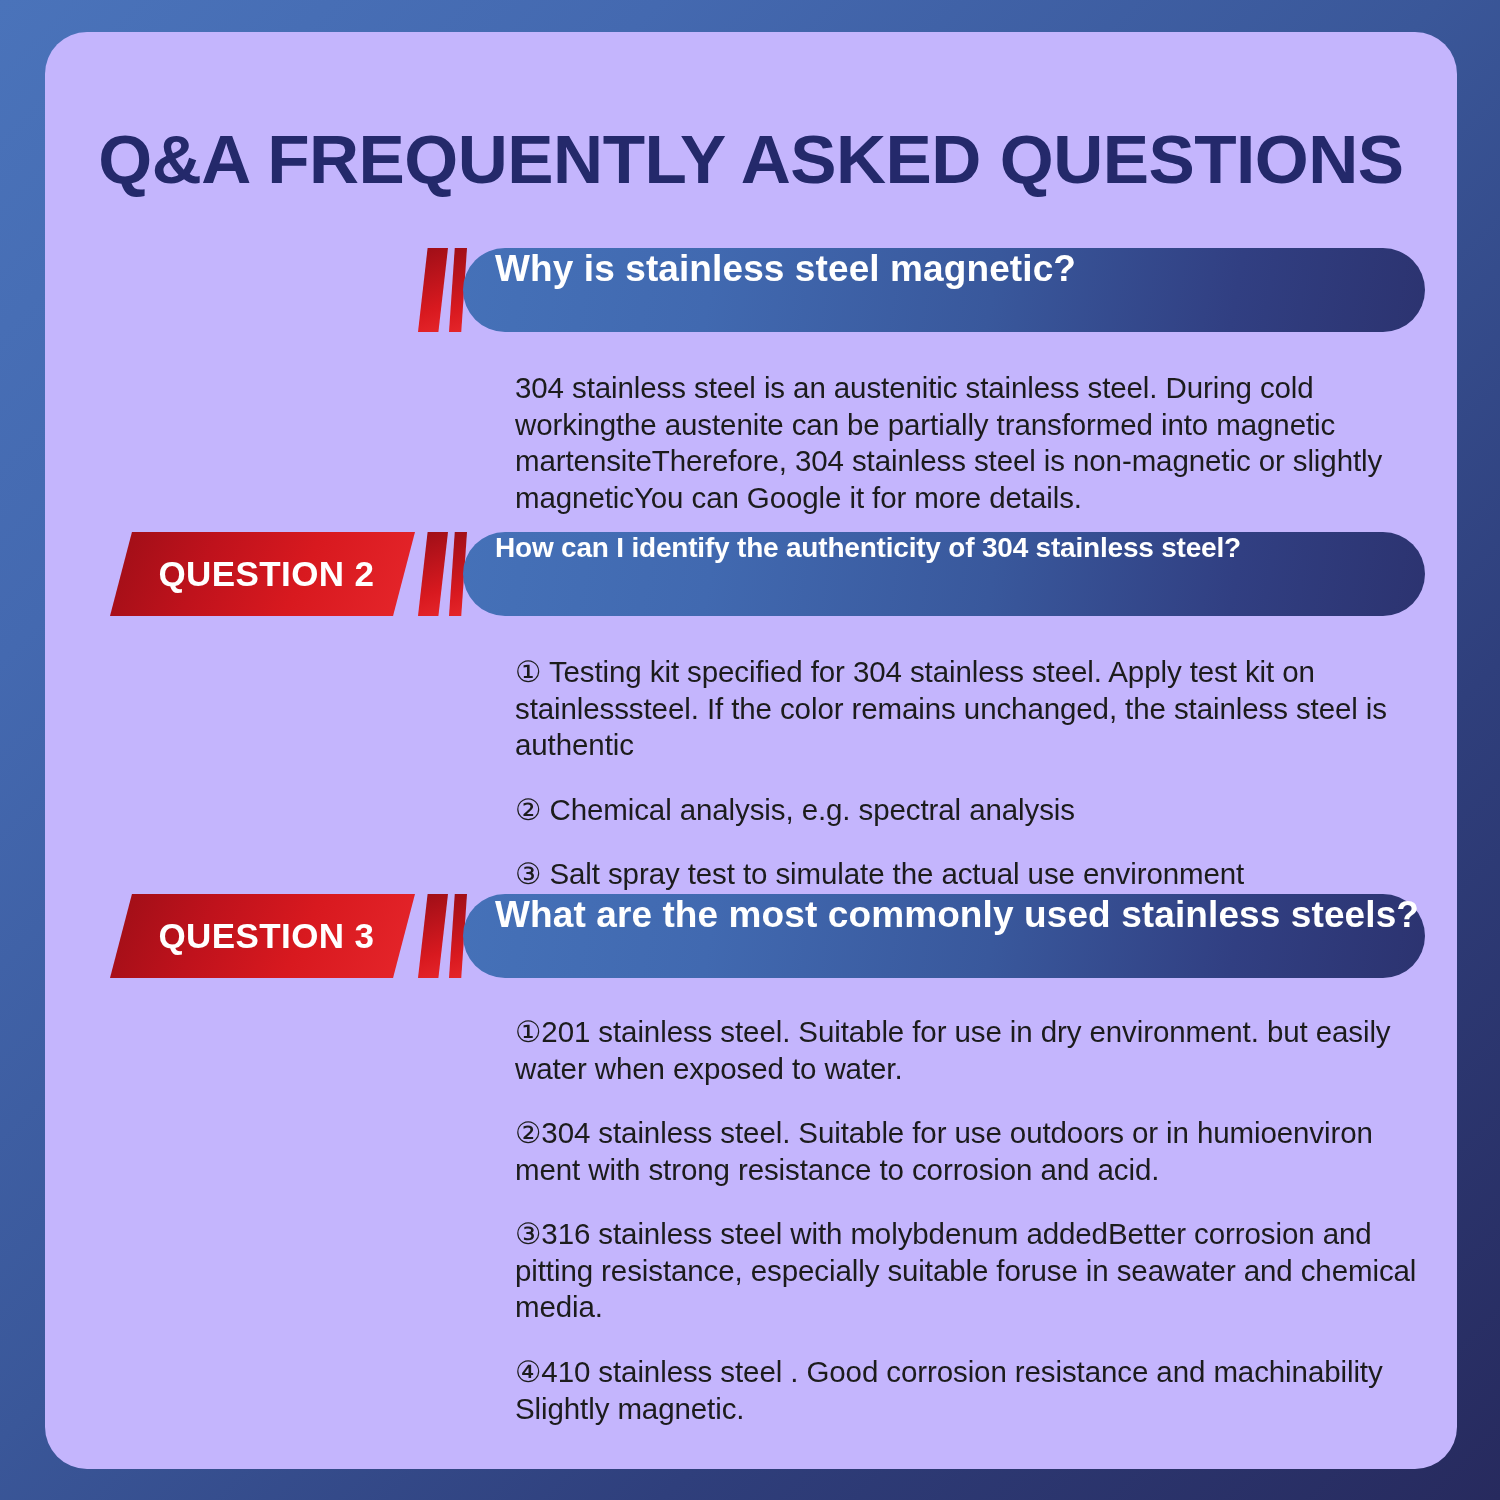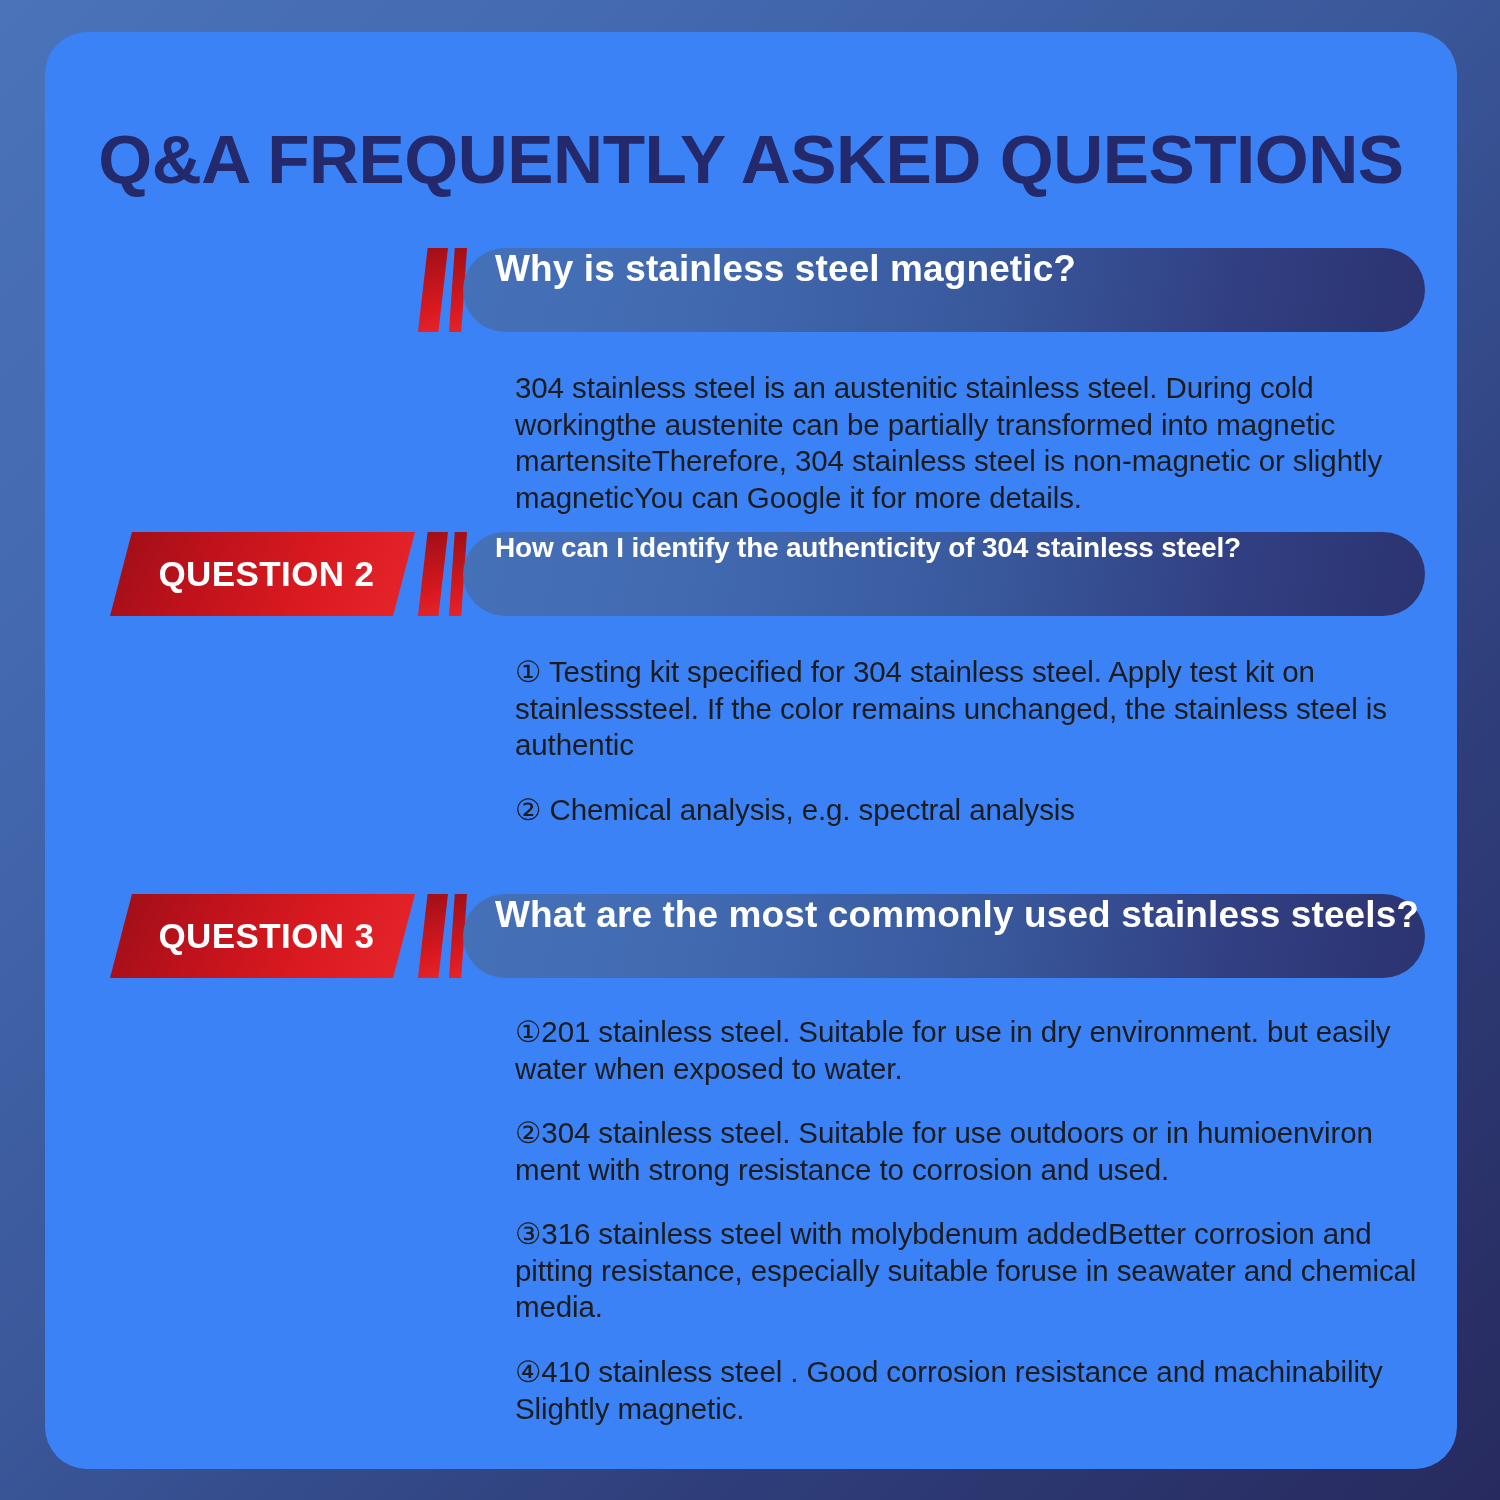--- a/index.html
+++ b/index.html
@@ -20,21 +20,21 @@
     width: 1500px;
     height: 1500px;
   }
 
   .card {
     position: absolute;
     left: 45px;
     top: 32px;
     width: 1412px;
     height: 1437px;
-    background: #3b82f6;
+    background: #c4b5fd;
     border-radius: 42px;
   }
 
   .title {
     position: absolute;
     left: 0;
     top: 88px;
     width: 1412px;
     text-align: center;
     font-family: "Liberation Sans Narrow", "Liberation Sans", sans-serif;
@@ -160,36 +160,37 @@
         </div>
         <div class="slash s1"></div>
         <div class="slash s2"></div>
         <div class="pill">
           <span class="pill-label tight">How can I identify the authenticity of 304 stainless steel?</span>
         </div>
       </div>
       <div class="answers" style="top:122px;">
         <p class="para">① Testing kit specified for 304 stainless steel. Apply test kit on stainlesssteel. If the color remains unchanged, the stainless steel is authentic</p>
         <p class="para">② Chemical analysis, e.g. spectral analysis</p>
+        <p class="para">③ Salt spray test to simulate the actual use environment</p>
       </div>
     </div>
 
     <div class="qblock" style="top:862px;">
       <div class="qhead">
         <div class="badge">
           <span class="badge-label">QUESTION 3</span>
         </div>
         <div class="slash s1"></div>
         <div class="slash s2"></div>
         <div class="pill">
           <span class="pill-label">What are the most commonly used stainless steels?</span>
         </div>
       </div>
       <div class="answers" style="top:120px;">
         <p class="para">①201 stainless steel. Suitable for use in dry environment. but easily water when exposed to water.</p>
-        <p class="para wide">②304 stainless steel. Suitable for use outdoors or in humioenviron ment  with strong resistance to corrosion and used.</p>
+        <p class="para wide">②304 stainless steel. Suitable for use outdoors or in humioenviron ment  with strong resistance to corrosion and acid.</p>
         <p class="para wide">③316 stainless steel with molybdenum addedBetter corrosion and pitting resistance, especially suitable foruse in seawater and chemical media.</p>
         <p class="para wide">④410 stainless steel . Good corrosion resistance and machinability Slightly magnetic.</p>
       </div>
     </div>
 
   </div>
 </div>
 
 </body></html>

